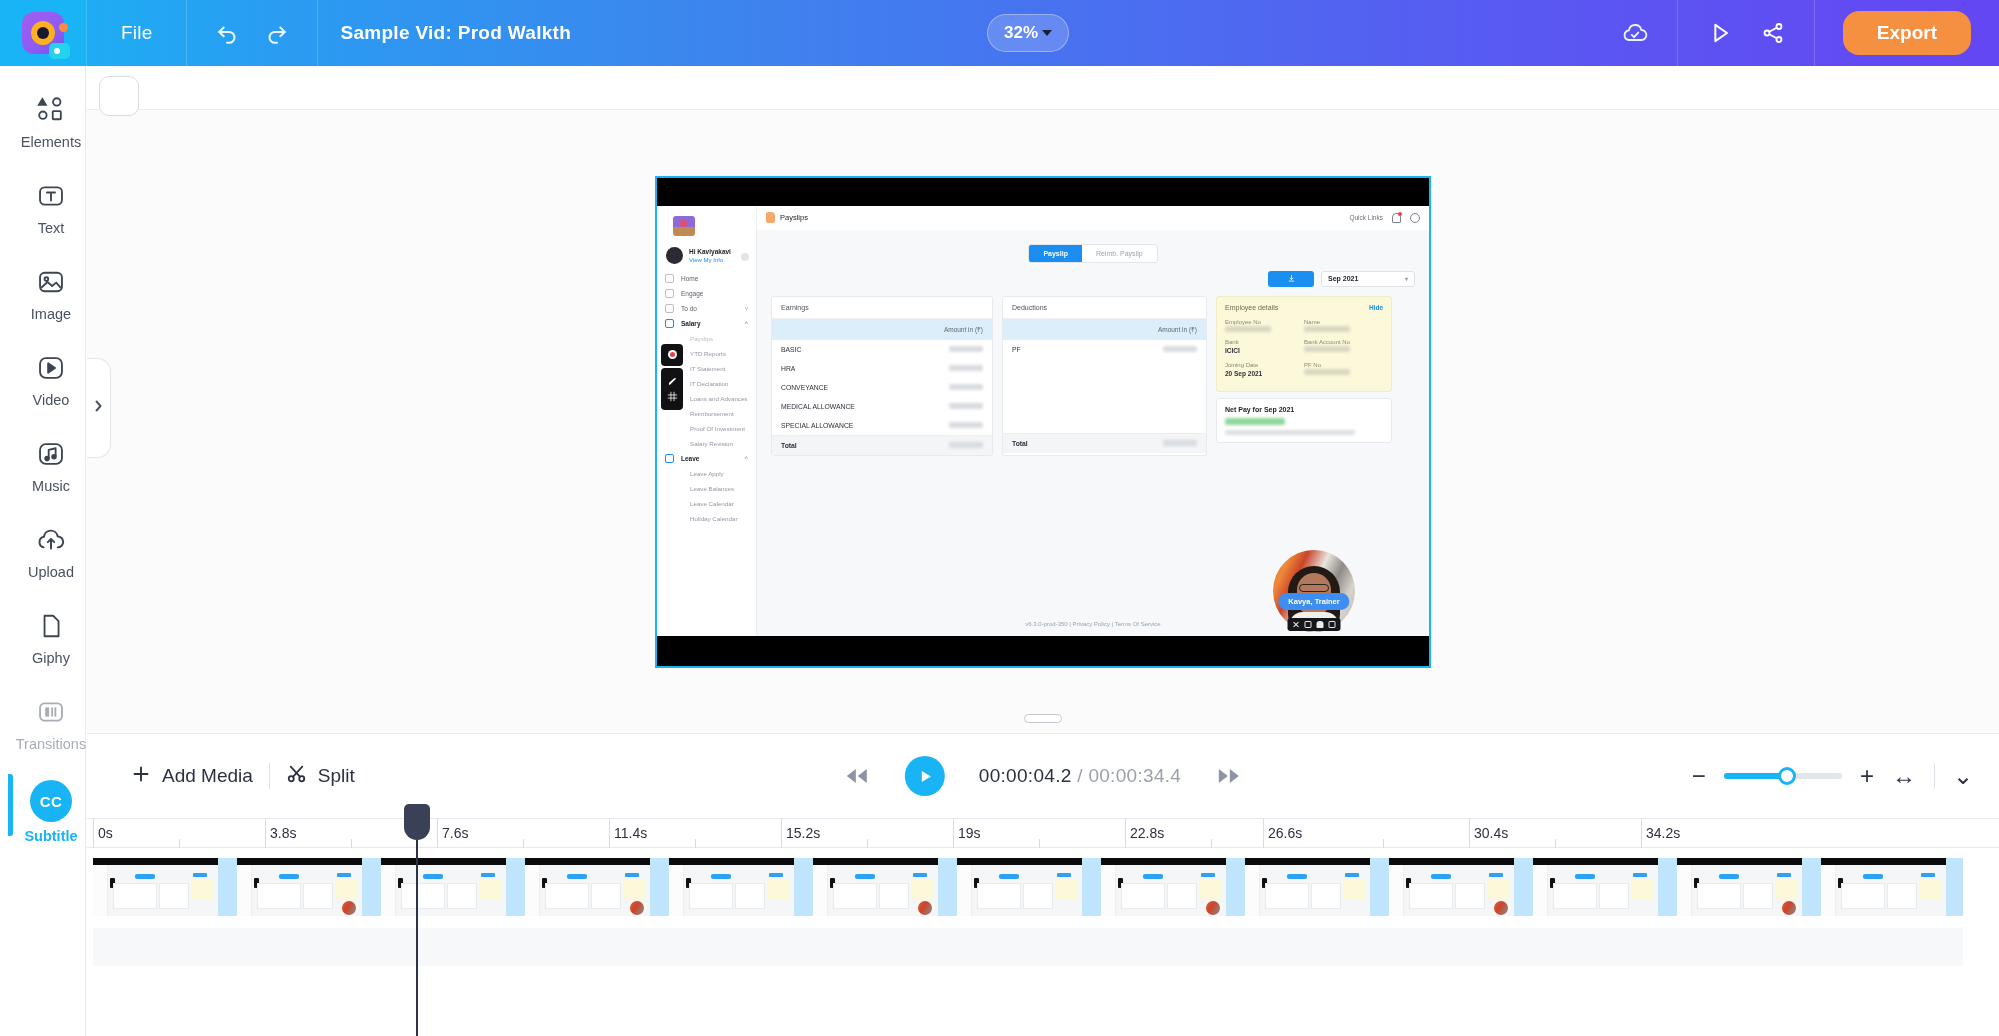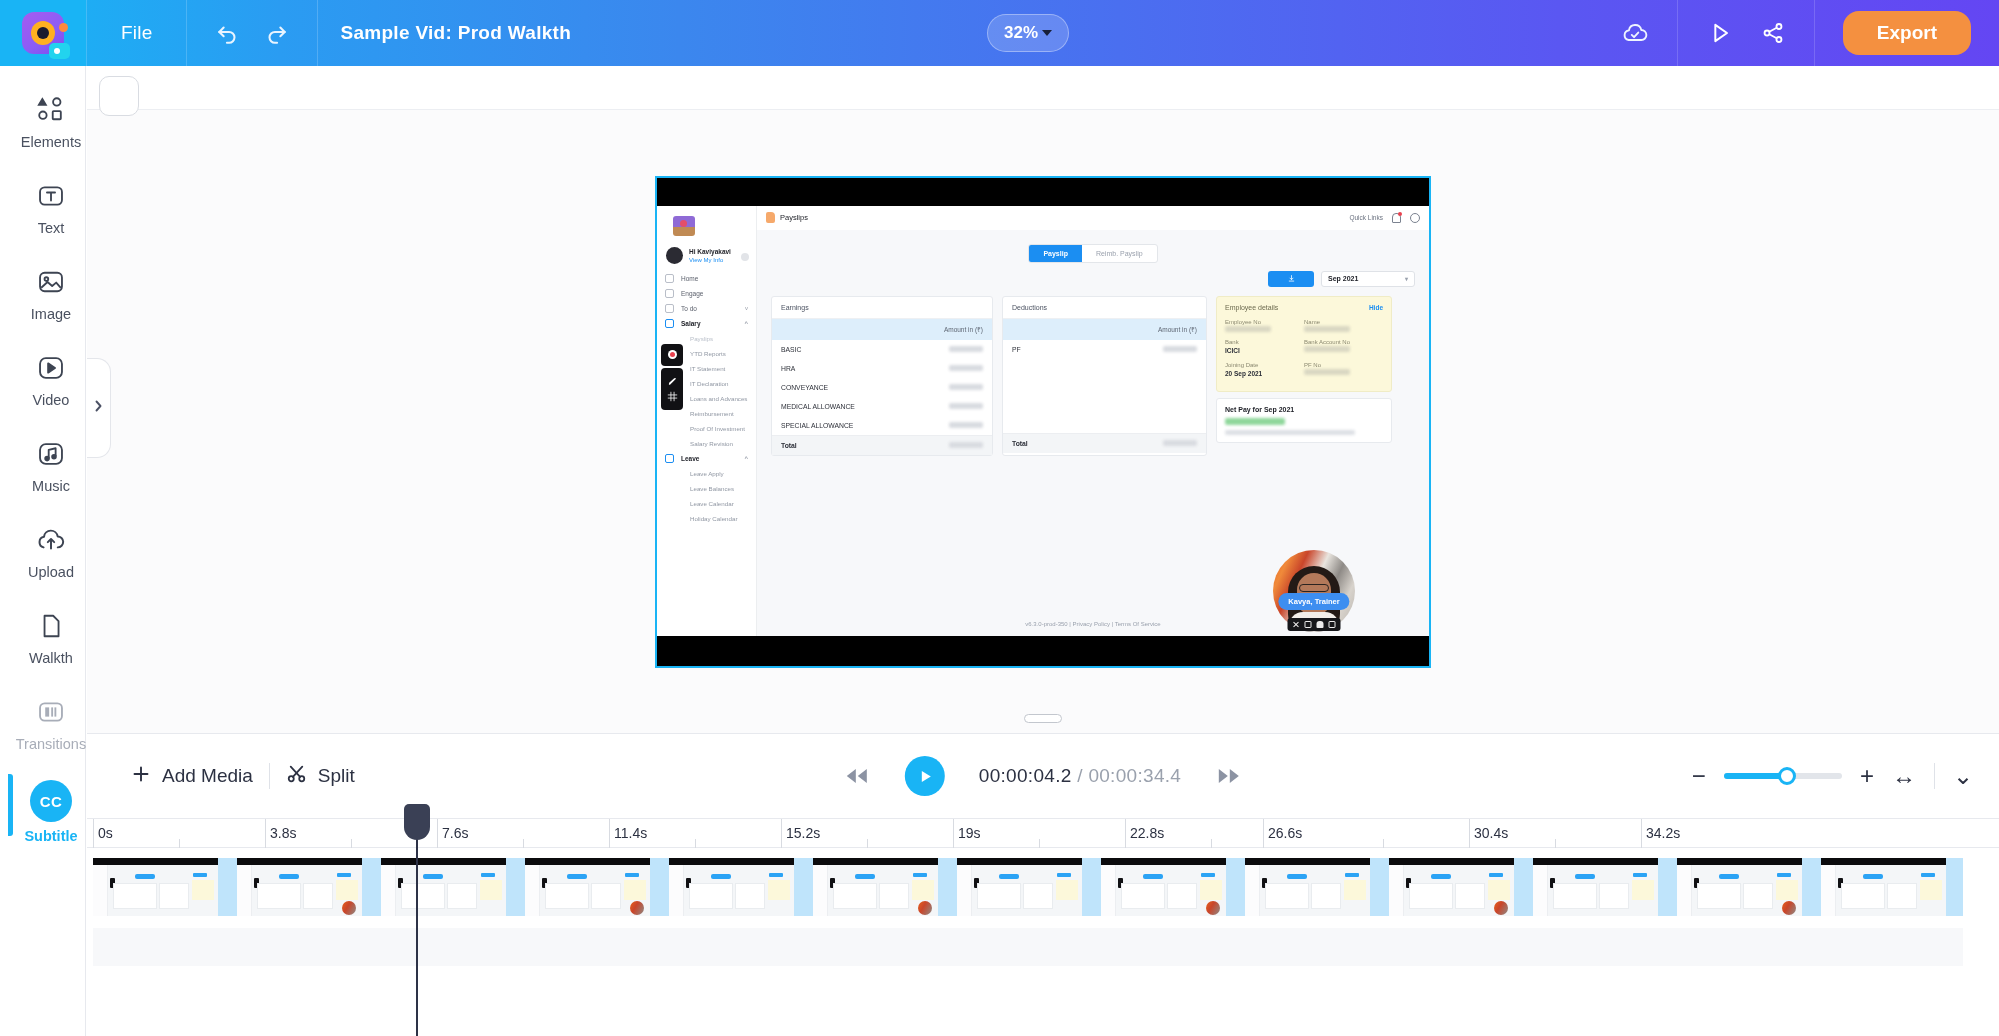--- a/index.html
+++ b/index.html
@@ -502,21 +502,21 @@
       </div>
       <div class="rail-lbl">Upload</div>
     </div>
 
     <div class="rail-item">
       <div class="rail-ico">
         <svg width="28" height="28" viewBox="0 0 26 26" fill="none" stroke="#3d4452" stroke-width="1.7" stroke-linejoin="round">
           <path d="M7 3.5 h8 l5 5 v14 h-13 Z"></path>
         </svg>
       </div>
-      <div class="rail-lbl">Walkth</div>
+      <div class="rail-lbl">Giphy</div>
     </div>
 
     <div class="rail-item dim">
       <div class="rail-ico">
         <svg width="30" height="30" viewBox="0 0 26 26" fill="none" stroke="#a8adb8" stroke-width="1.6">
           <rect x="3.5" y="5.5" width="19" height="15" rx="4"></rect>
           <rect x="8" y="9" width="3.4" height="8" fill="#a8adb8" stroke="none"></rect>
           <rect x="13.2" y="9" width="1.6" height="8" fill="#a8adb8" stroke="none"></rect>
           <rect x="16" y="9" width="1.6" height="8" fill="#a8adb8" stroke="none"></rect>
         </svg>

